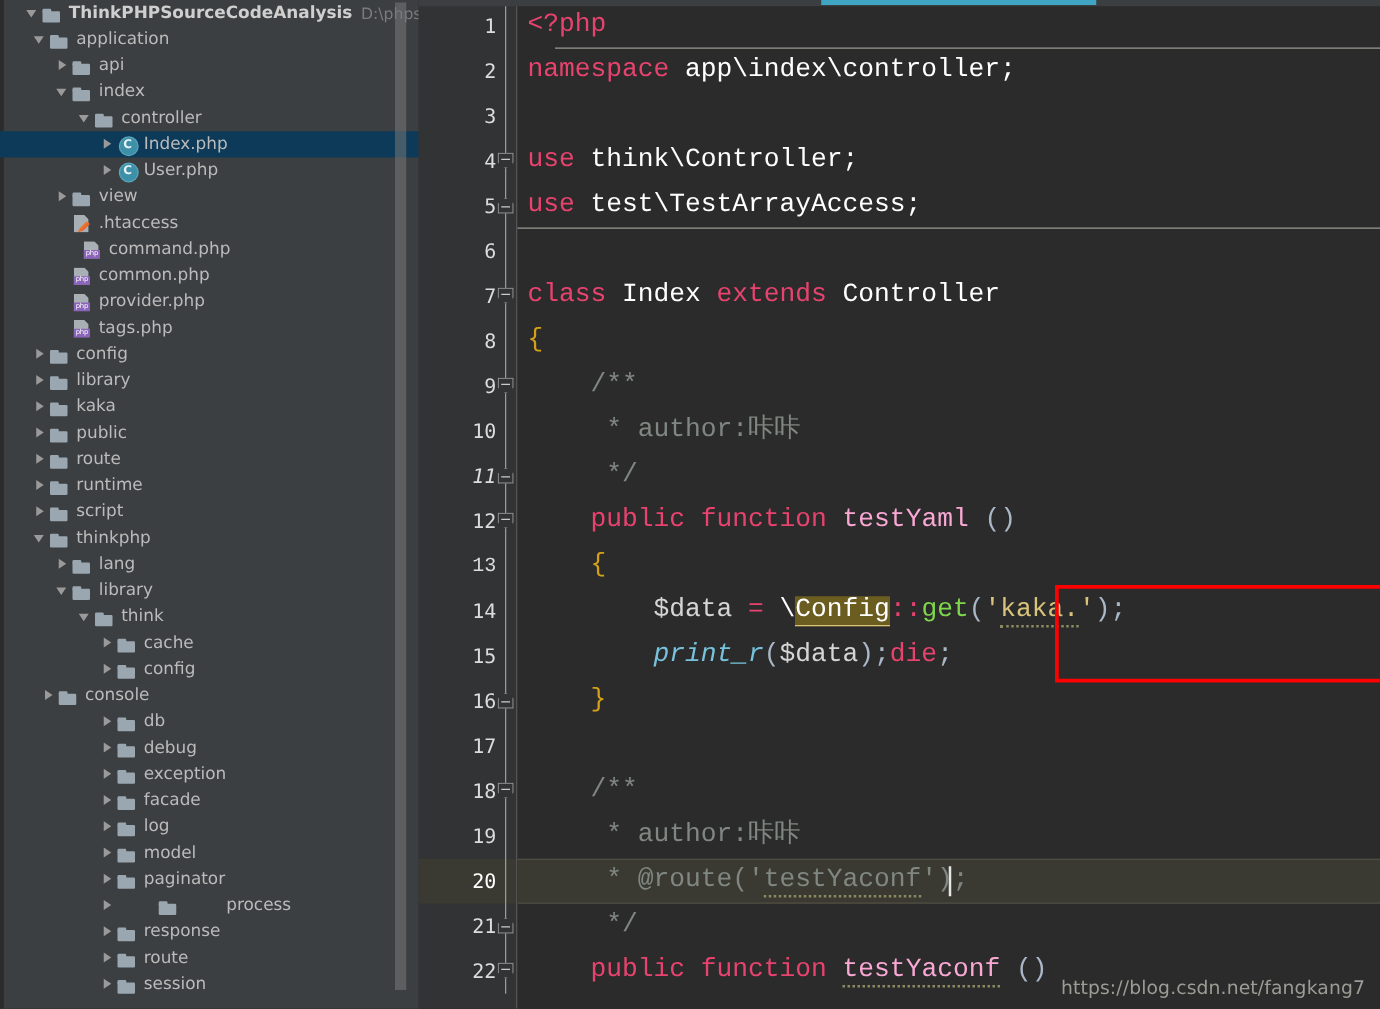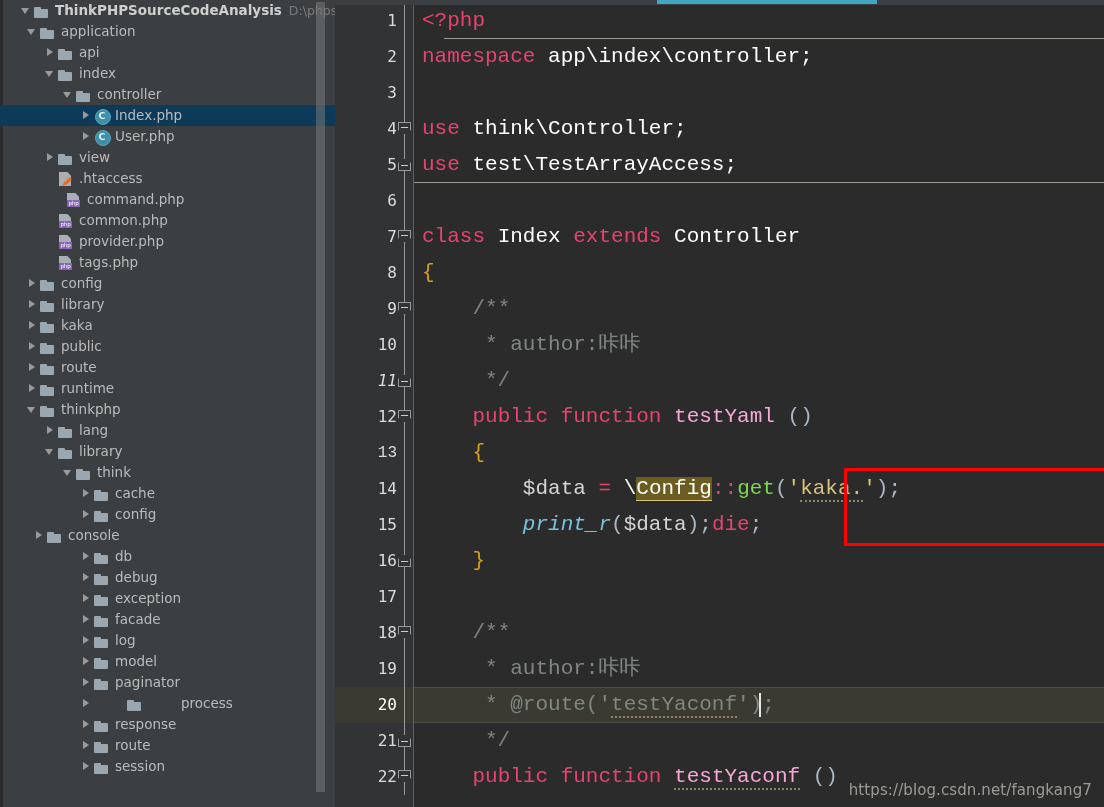--- a/index.html
+++ b/index.html
@@ -378,20 +378,25 @@
         </div>
         <div class="trow" style="padding-left: 26px;">
           <span class="arrow right"></span>
           <span class="ico ico-folder"></span>
           <span class="tlabel">route</span>
         </div>
         <div class="trow" style="padding-left: 26px;">
           <span class="arrow right"></span>
           <span class="ico ico-folder"></span>
           <span class="tlabel">runtime</span>
+        </div>
+        <div class="trow" style="padding-left: 26px;">
+          <span class="arrow right"></span>
+          <span class="ico ico-folder"></span>
+          <span class="tlabel">script</span>
         </div>
         <div class="trow" style="padding-left: 26px;">
           <span class="arrow down"></span>
           <span class="ico ico-folder"></span>
           <span class="tlabel">thinkphp</span>
         </div>
         <div class="trow" style="padding-left: 44px;">
           <span class="arrow right"></span>
           <span class="ico ico-folder"></span>
           <span class="tlabel">lang</span>

